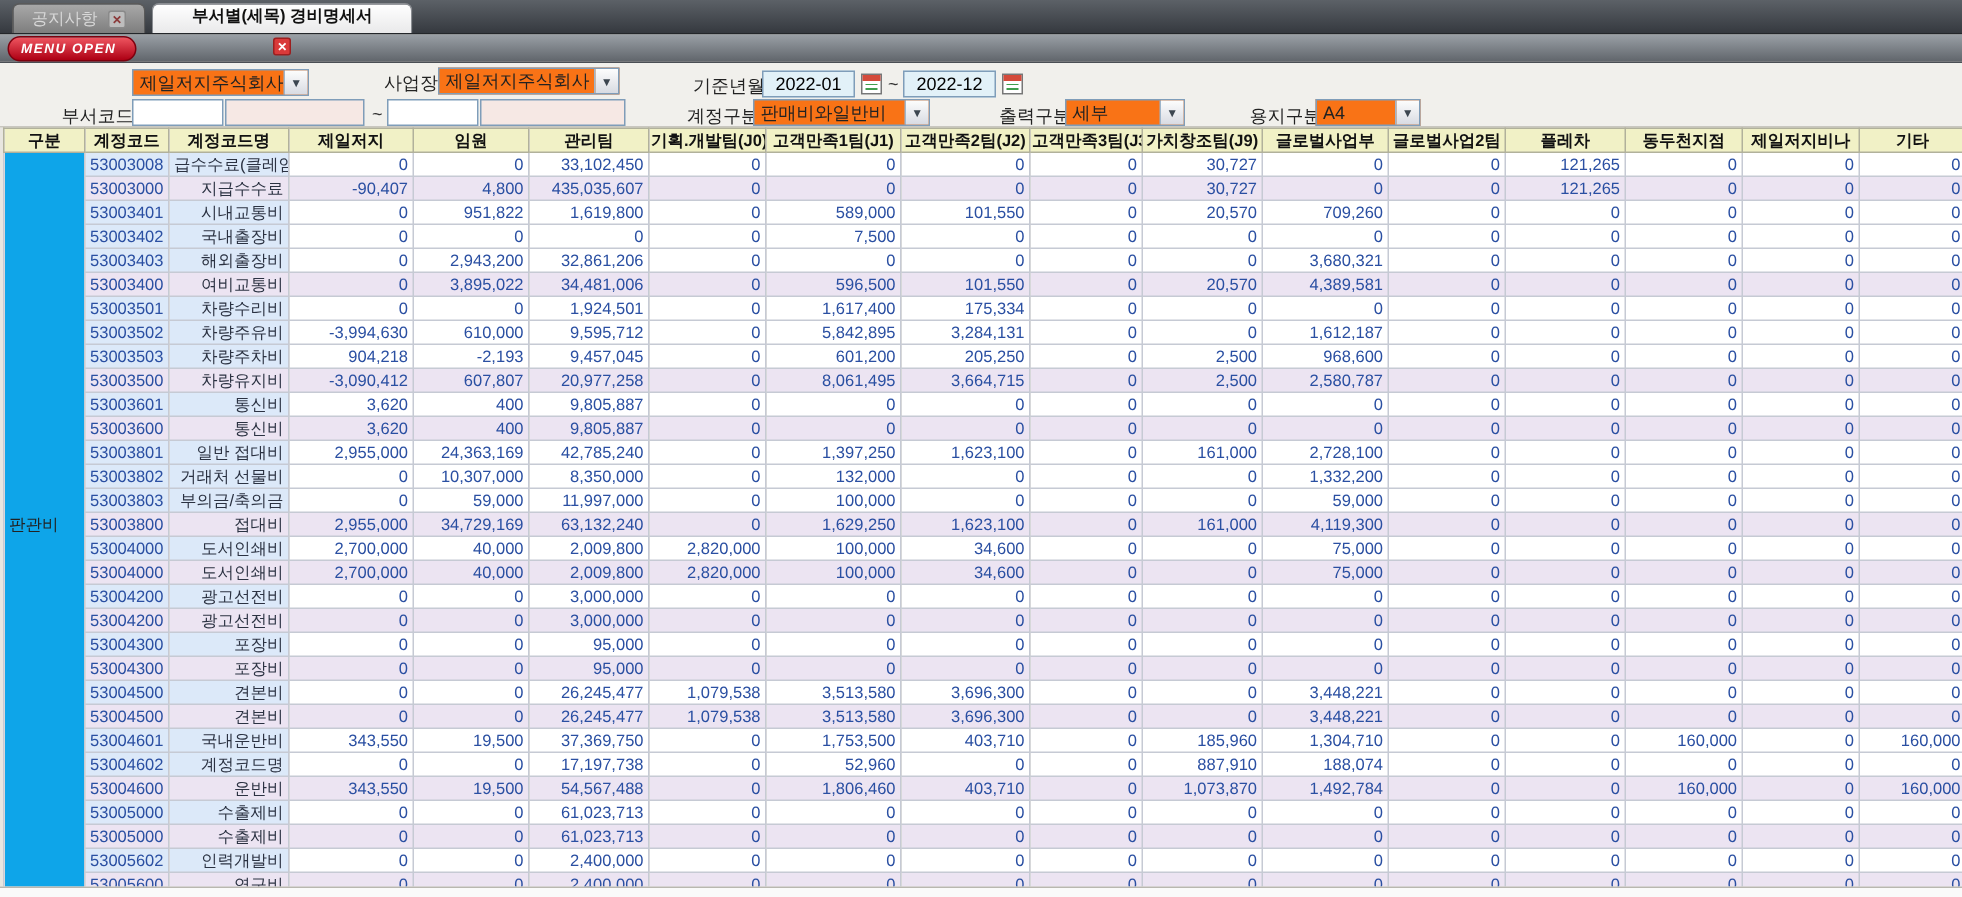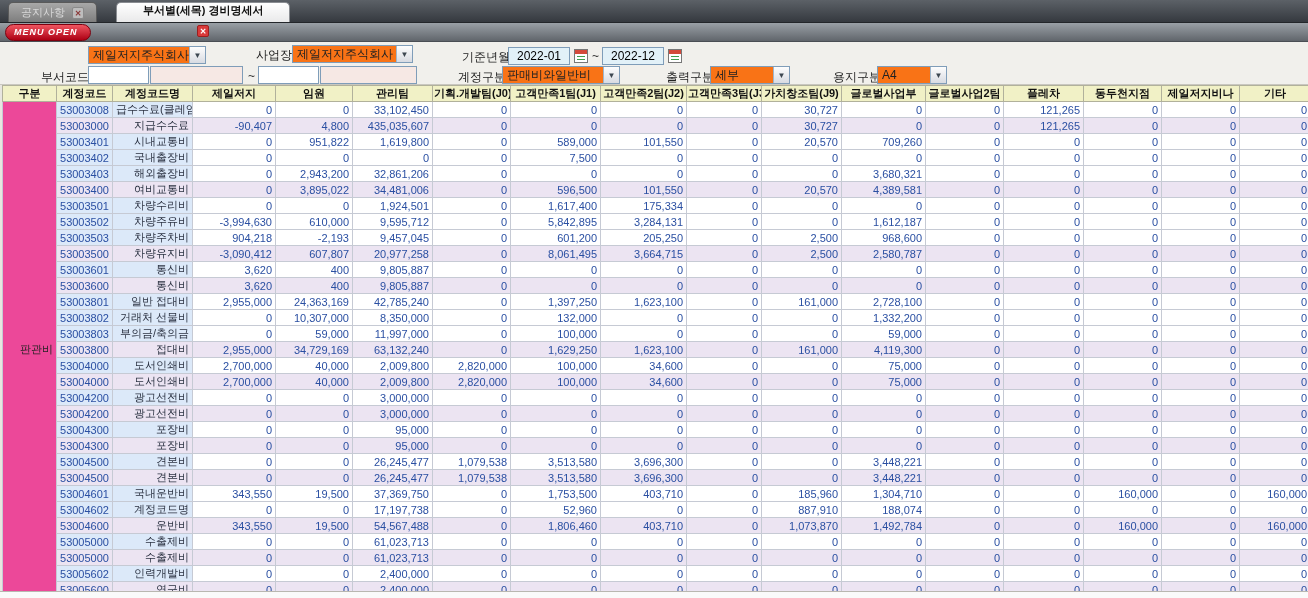--- a/index.html
+++ b/index.html
@@ -6,21 +6,21 @@
   html,body { margin:0; padding:0; }
   body {
     width:1308px; height:598px; overflow:hidden;
     font-family:"Liberation Sans", sans-serif;
     background:#e8e6e0; position:relative;
   }
 
   
   .tabbar {
     height:23px; background:linear-gradient(#5c6167,#35393f);
-    display:flex; align-items:flex-end; padding-left:8px; gap:19px;
+    display:flex; align-items:flex-end; padding-left:8px; gap:4px;
     border-bottom:1px solid #23262a;
   }
   .tab {
     height:20px; display:flex; align-items:center; gap:7px;
     padding:0 12px; border-radius:5px 5px 0 0; font-size:11px;
     cursor:default; white-space:nowrap;
   }
   .tab.inactive { background:linear-gradient(#a8a8a8,#7e7e7e); color:#d8d8d8; border:1px solid #5a5a5a; border-bottom:none; }
   .tab.active   { background:linear-gradient(#ffffff,#e9e9ea); color:#111; font-weight:bold; border:1px solid #8a8d92; border-bottom:none; padding:0 26px;flex-direction:column; }
   .xbox {
@@ -83,21 +83,21 @@
     color:#111; height:14px; padding:0 1px; overflow:hidden; white-space:nowrap;
   }
   .grid td {
     border:1px solid #c6cad4; font-size:11px; height:15px; padding:0 3px;
     overflow:hidden; white-space:nowrap;
   }
   .grid td.num  { text-align:right; color:#2a4fa2; background:#fff; }
   .grid td.code { text-align:center; color:#2a4fa2; background:#dce9f9; }
   .grid td.name { text-align:right; color:#2b3242; background:#dce9f9; }
   .grid tr.s td.num, .grid tr.s td.code, .grid tr.s td.name { background:#ece4f2; }
-  .grid td.group-cell { background:#ec4899; color:#222; text-align:left; vertical-align:middle; padding-left:17px; }
+  .grid td.group-cell { background:#0ea5e9; color:#222; text-align:left; vertical-align:middle; padding-left:3px; }
   .grid tr.subtotal td { background:#e3dbee; }
   .grid tr.subtotal td.rowlabel, .grid tr.total td.rowlabel {
     text-align:left; color:#22304c; font-weight:bold; padding-left:4px;
   }
 
   .bottomstrip {
     position:absolute; left:0; right:0; bottom:0; height:7px;
     background:#fafafa; border-top:1px solid #b9b7b0;
   }
 </style>

